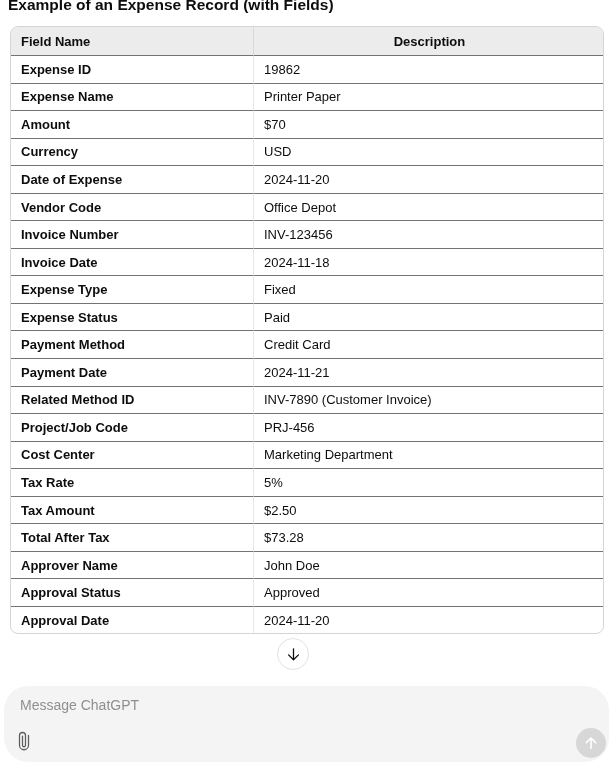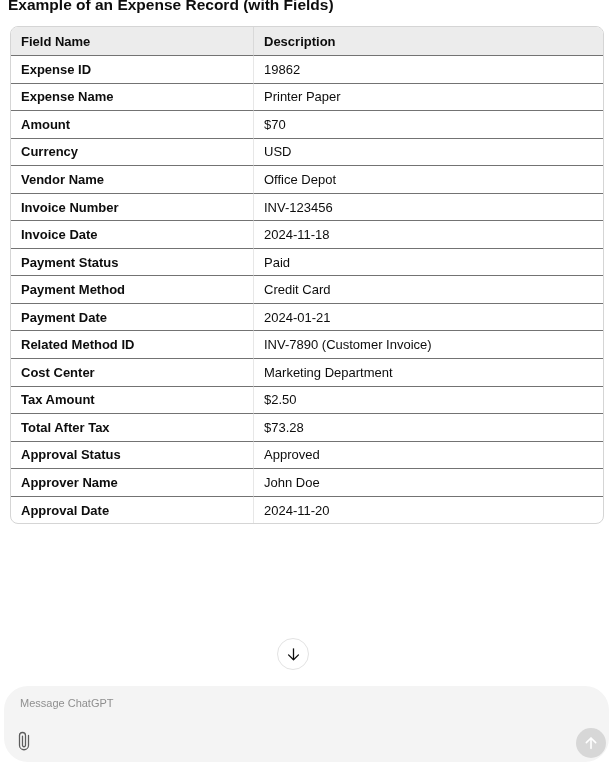--- a/index.html
+++ b/index.html
@@ -49,21 +49,21 @@
   }
   .expense-table thead th {
     height: 28px;
     background: #ececec;
     font-weight: 600;
   }
   .expense-table thead th:first-child {
     border-right: 1px solid #d9d9d9;
     border-top-left-radius: 7px;
   }
-  .expense-table thead th:last-child { border-top-right-radius: 7px; }
+  .expense-table thead th:last-child { border-top-right-radius: 7px; text-align: center; }
   .expense-table tbody td {
     height: 27.55px;
     border-top: 1px solid #737373;
   }
   .expense-table tbody td:first-child {
     font-weight: 600;
     border-right: 1px solid #e7e7e7;
   }
 
   .scroll-down-btn {
@@ -97,21 +97,21 @@
     position: absolute;
     left: 16px;
     top: 11px;
     width: 560px;
     height: 22px;
     background: transparent;
     border: none;
     outline: none;
     resize: none;
     font-family: "Liberation Sans", sans-serif;
-    font-size: 11px;
+    font-size: 14px;
     color: #0d0d0d;
     overflow: hidden;
   }
   .composer textarea::placeholder { color: #8f8f8f; opacity: 1; }
 
   .attach-btn {
     position: absolute;
     left: 7px;
     bottom: 8px;
     width: 26px;
@@ -175,82 +175,98 @@
   <tr>
     <td>Amount</td>
     <td>$70</td>
   </tr>
 
   <tr>
     <td>Currency</td>
     <td>USD</td>
   </tr>
 
-
-  <tr>
-    <td>Vendor Name</td>
+  <tr>
+    <td>Date of Expense</td>
+    <td>2024-11-20</td>
+  </tr>
+
+  <tr>
+    <td>Vendor Code</td>
     <td>Office Depot</td>
   </tr>
 
   <tr>
     <td>Invoice Number</td>
     <td>INV-123456</td>
   </tr>
 
   <tr>
     <td>Invoice Date</td>
     <td>2024-11-18</td>
   </tr>
 
-
-  <tr>
-    <td>Payment Status</td>
+  <tr>
+    <td>Expense Type</td>
+    <td>Fixed</td>
+  </tr>
+
+  <tr>
+    <td>Expense Status</td>
     <td>Paid</td>
   </tr>
 
   <tr>
     <td>Payment Method</td>
     <td>Credit Card</td>
   </tr>
 
   <tr>
     <td>Payment Date</td>
-    <td>2024-01-21</td>
+    <td>2024-11-21</td>
   </tr>
 
   <tr>
     <td>Related Method ID</td>
     <td>INV-7890 (Customer Invoice)</td>
   </tr>
 
+  <tr>
+    <td>Project/Job Code</td>
+    <td>PRJ-456</td>
+  </tr>
 
   <tr>
     <td>Cost Center</td>
     <td>Marketing Department</td>
   </tr>
 
+  <tr>
+    <td>Tax Rate</td>
+    <td>5%</td>
+  </tr>
 
   <tr>
     <td>Tax Amount</td>
     <td>$2.50</td>
   </tr>
 
   <tr>
     <td>Total After Tax</td>
     <td>$73.28</td>
   </tr>
 
   <tr>
+    <td>Approver Name</td>
+    <td>John Doe</td>
+  </tr>
+
+  <tr>
     <td>Approval Status</td>
     <td>Approved</td>
-  </tr>
-
-  <tr>
-    <td>Approver Name</td>
-    <td>John Doe</td>
   </tr>
 
   <tr>
     <td>Approval Date</td>
     <td>2024-11-20</td>
   </tr>
 </tbody>
   </table>
 
   <button class="scroll-down-btn">

